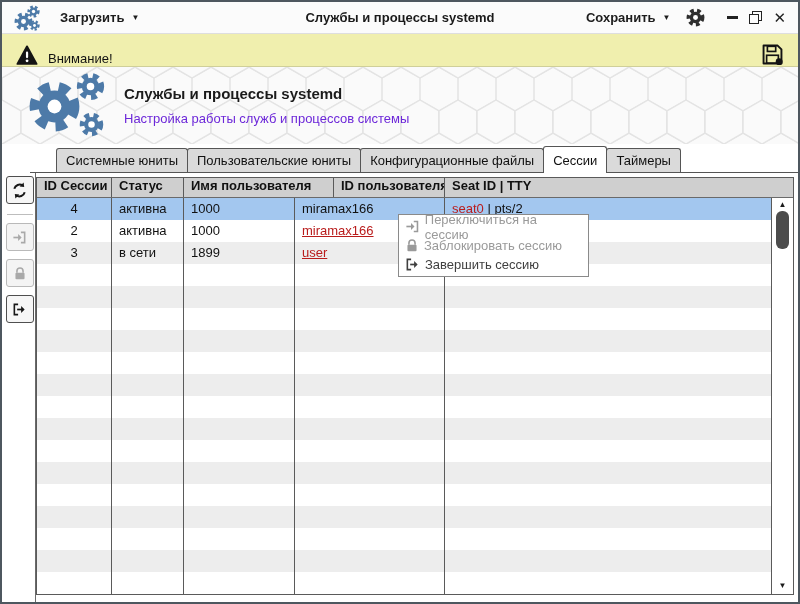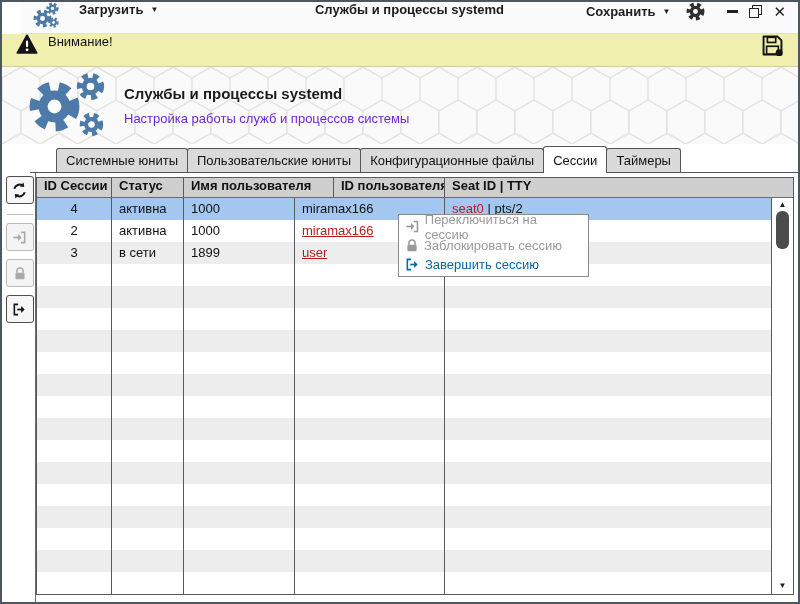--- a/index.html
+++ b/index.html
@@ -1,34 +1,34 @@
 <!DOCTYPE html>
 <html><head>
 <meta charset="utf-8">
 <style>
   * { margin:0; padding:0; box-sizing:border-box; }
   html,body { width:800px; height:604px; background:#ffffff; font-family:"Liberation Sans", sans-serif; }
   .window { position:relative; width:800px; height:604px; border:2px solid #4e575f; background:#ffffff; overflow:hidden; }
 
   
-  .titlebar { position:relative; height:32px; background:#fbfbfb; border-bottom:1px solid #dedede; display:flex; align-items:flex-start; padding:0 12px;margin-left:19px; }
+  .titlebar { position:relative; height:32px; background:#fbfbfb; border-bottom:1px solid #dedede; display:flex; align-items:center; padding:0 12px; }
   .appicon { width:28px; height:26px; margin-right:18px; }
   .menu-btn { display:flex; align-items:center; gap:7px; font-size:13px; font-weight:700; color:#1d1d1d; background:none; border:none; cursor:pointer; font-family:inherit; }
   .caret { font-size:8px; color:#1d1d1d; }
   .win-title { position:absolute; left:0; right:0; text-align:center; font-size:13px; font-weight:700; color:#1a1a1a; pointer-events:none; }
   .tb-right { margin-left:auto; display:flex; align-items:center; gap:16px; }
   .wc-group { display:flex; align-items:center; gap:11px; margin-left:6px; }
   .wc-min { width:11px; height:3px; background:#222; }
   .wc-restore { position:relative; width:13px; height:13px; }
   .wc-restore::before { content:''; position:absolute; top:0; right:0; width:8px; height:8px; border:1.5px solid #222; }
   .wc-restore::after  { content:''; position:absolute; bottom:0; left:0; width:8px; height:8px; border:1.5px solid #222; background:#fbfbfb; }
   .wc-close { font-size:15px; color:#222; line-height:1; }
 
   
-  .warnbar { height:33px; background:#f0efae; border-bottom:1px solid #cfcf9a; display:flex; align-items:flex-start; padding:0 14px; gap:10px; }
+  .warnbar { height:33px; background:#f0efae; border-bottom:1px solid #cfcf9a; display:flex; align-items:flex-end; padding:0 14px; gap:10px; }
   .warn-text { font-size:13px; color:#111; }
   .warn-save { margin-left:auto; display:flex; align-items:center; }
 
   
   .hero { position:relative; height:77px; overflow:hidden; background:#f6f6f6; }
   .hexbg { position:absolute; left:0; top:0; }
   .hero-inner { position:relative; height:100%; display:flex; align-items:center; padding-left:24px; gap:14px; }
   .hero-text { display:flex; flex-direction:column; gap:9px; }
   .hero-title { font-size:15px; font-weight:700; color:#1b1b1b; }
   .hero-sub { font-size:13px; color:#6d28d9; }
@@ -67,21 +67,21 @@
   .lnk { color:#b91c1c; text-decoration:underline; cursor:pointer; }
 
   
   .vscroll { width:22px; border-left:1px solid #5a5a5a; background:#ffffff; position:relative; display:flex; flex-direction:column; align-items:center; }
   .sb-arrow { font-size:8px; color:#1a1a1a; line-height:1; padding:3px 0 2px; cursor:pointer; }
   .sb-arrow.down { position:absolute; bottom:2px; }
   .sb-thumb { width:13px; height:38px; background:#4c4c4c; border-radius:6px; cursor:grab; }
 
   
   .ctx { position:absolute; left:396px; top:41px; width:191px; background:#ffffff; border:1px solid #8a8a8a; padding:2px 0; z-index:10; }
-  .ctx-item { display:flex; align-items:center; gap:5px; height:19px; padding:0 6px; font-size:13px; color:#0369a1; cursor:pointer; }
+  .ctx-item { display:flex; align-items:center; gap:5px; height:19px; padding:0 6px; font-size:13px; color:#404040; cursor:pointer; }
   .ctx-item.dis { color:#9a9a9a; cursor:default; }
 
   svg { display:block; }
 </style>
 </head>
 <body>
 
 <svg width="0" height="0" style="position:absolute">
   <symbol id="gear" viewBox="-10 -10 20 20">
     <circle r="7.4" fill="none" stroke="currentColor" stroke-width="4" stroke-dasharray="3.9 3.35"></circle>

